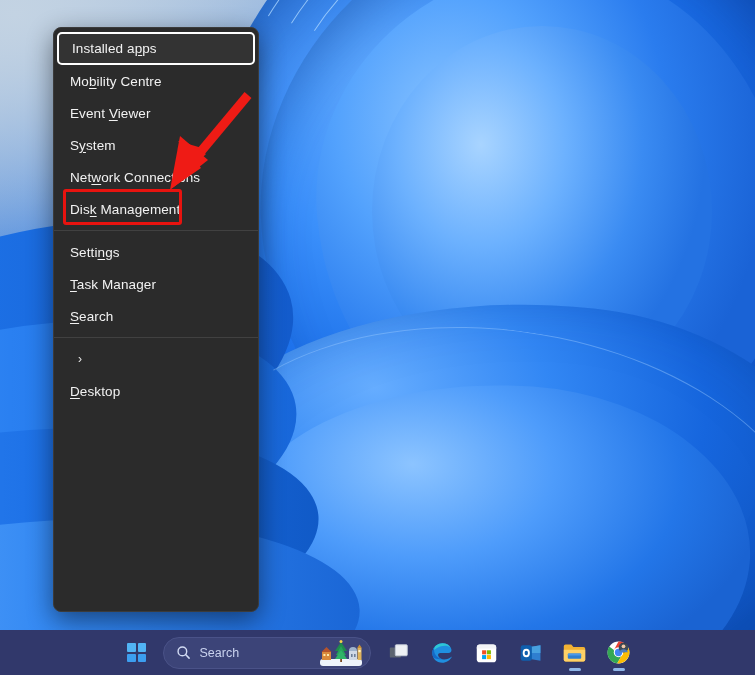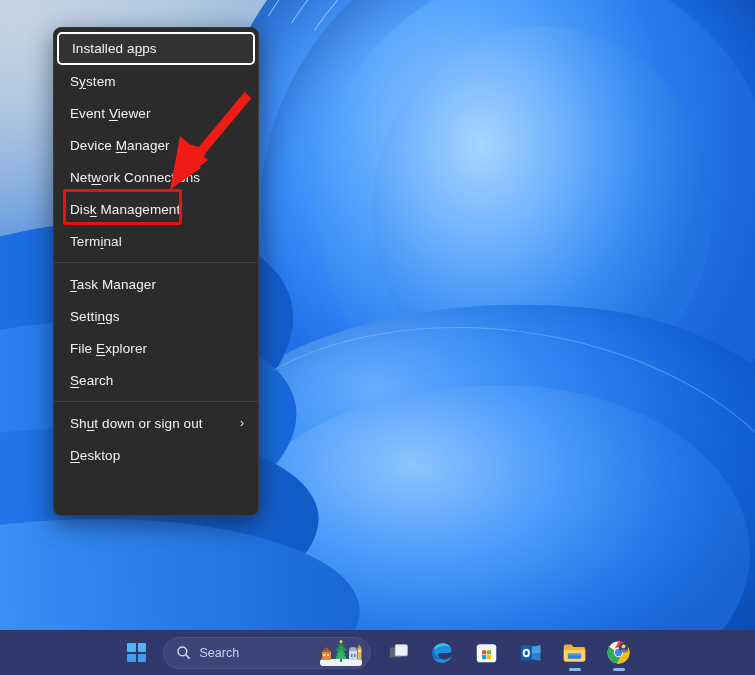--- a/index.html
+++ b/index.html
@@ -105,21 +105,21 @@
     border-radius:50%;
     border:1.5px solid rgba(168,212,255,.75);
     border-color:rgba(168,212,255,.8) transparent transparent transparent;
     pointer-events:none;
   }
 
   
   #winx-menu {
     position:absolute;
     left:53px; top:27px;
-    width:206px; height:489px;
+    width:206px; height:585px;
     background:#2b2b2b;
     border:1px solid #3b3b3b;
     border-radius:8px;
     box-shadow:0 8px 26px rgba(0,0,0,.48);
     padding:4px 0 0 0;
     overflow:hidden;
   }
   .menu-item {
     position:relative;
     height:32px;
@@ -250,53 +250,46 @@
     <div class="fil" style="left:250px;  top:-104px; width:540px; height:540px; transform:rotate(-13deg);"></div>
     <div class="fil" style="left:272px;  top:-88px;  width:520px; height:520px; transform:rotate(-12deg);"></div>
     <div class="fil" style="left:180px;  top:330px;  width:640px; height:400px; transform:rotate(8deg); border-color:rgba(150,200,255,.45) transparent transparent transparent;"></div>
   </div>
 
   <div id="winx-menu" style="background: rgb(43, 43, 43); color: rgb(242, 242, 242);">
       <div class="menu-item focused">
         <span class="lbl">Installed a<u>p</u>ps</span>
       </div>
       <div class="menu-item">
+        <span class="lbl">Mo<u>b</u>ility Centre</span>
+      </div>
+      <div class="menu-item">
+        <span class="lbl">Event <u>V</u>iewer</span>
+      </div>
+      <div class="menu-item">
         <span class="lbl">S<u>y</u>stem</span>
       </div>
       <div class="menu-item">
-        <span class="lbl">Event <u>V</u>iewer</span>
-      </div>
-      <div class="menu-item">
-        <span class="lbl">Device <u>M</u>anager</span>
-      </div>
-      <div class="menu-item">
         <span class="lbl">Net<u>w</u>ork Connections</span>
       </div>
       <div class="menu-item">
         <span class="lbl">Dis<u>k</u> Management</span>
       </div>
-      <div class="menu-item">
-        <span class="lbl">Term<u>i</u>nal</span>
-      </div>
       <div class="separator"></div>
       <div class="menu-item">
+        <span class="lbl">Setti<u>n</u>gs</span>
+      </div>
+      <div class="menu-item">
         <span class="lbl"><u>T</u>ask Manager</span>
       </div>
       <div class="menu-item">
-        <span class="lbl">Setti<u>n</u>gs</span>
-      </div>
-      <div class="menu-item">
-        <span class="lbl">File <u>E</u>xplorer</span>
-      </div>
-      <div class="menu-item">
         <span class="lbl"><u>S</u>earch</span>
       </div>
       <div class="separator"></div>
       <div class="menu-item">
-        <span class="lbl">Sh<u>u</u>t down or sign out</span>
         <span class="chev">›</span>
       </div>
       <div class="menu-item">
         <span class="lbl"><u>D</u>esktop</span>
       </div>
     </div>
 
   <div id="dm-highlight" style="border-color: rgb(232, 19, 15);"></div>
 
   <svg id="red-arrow" viewBox="0 0 100 105">

